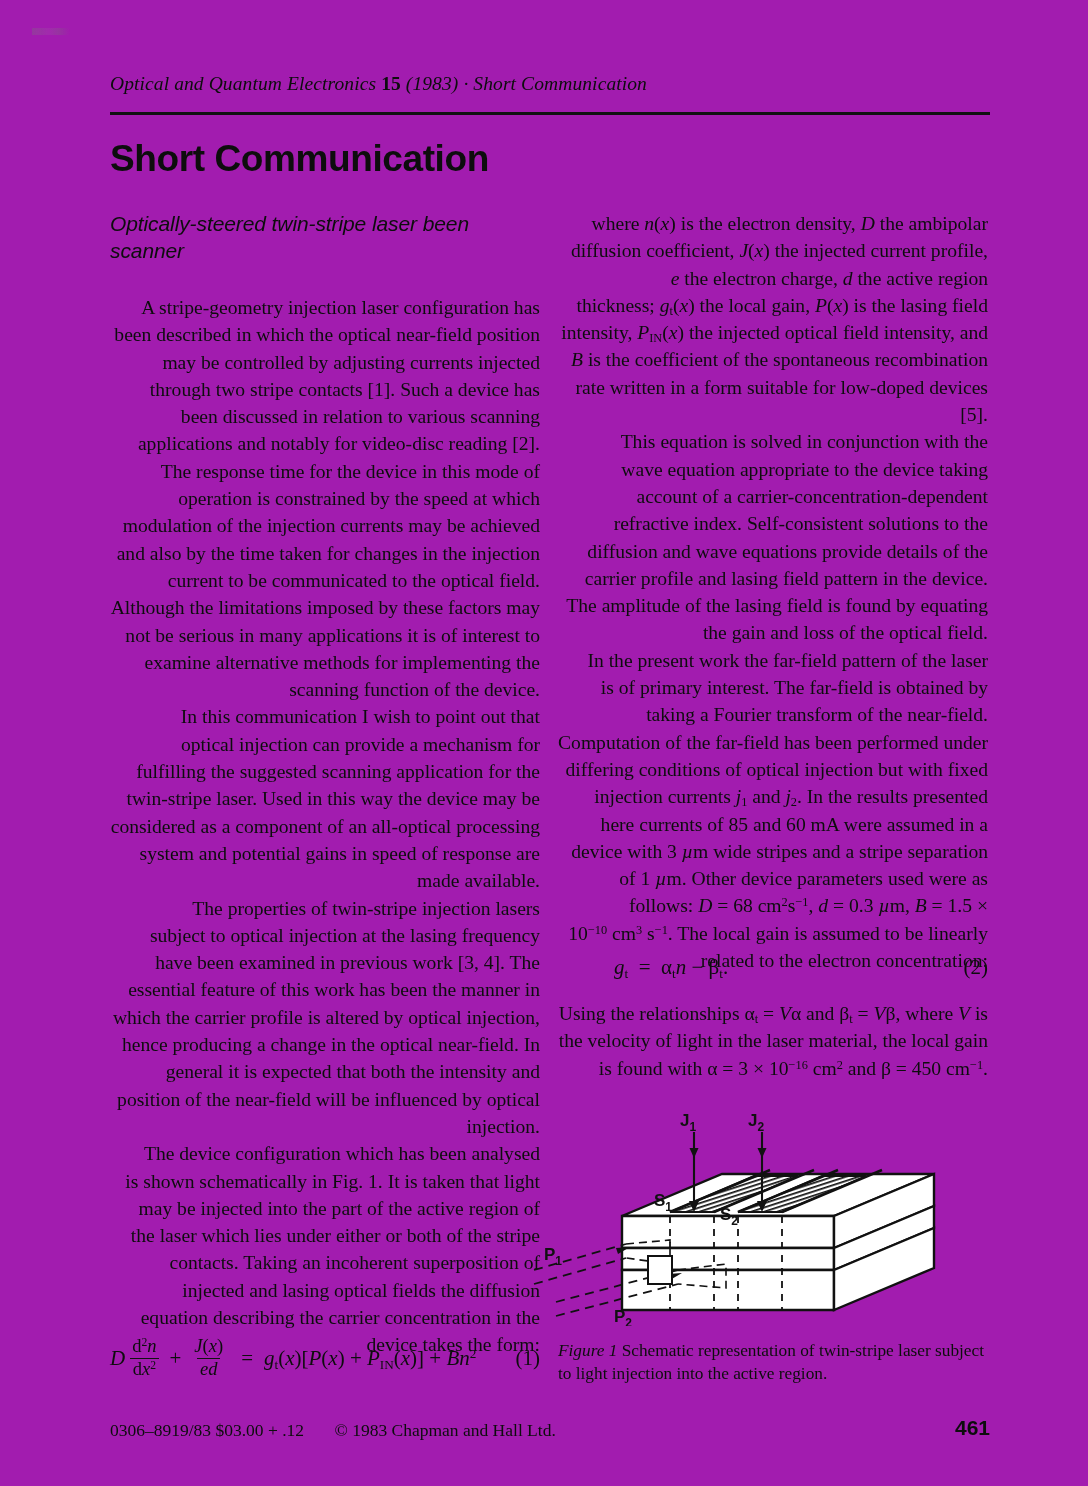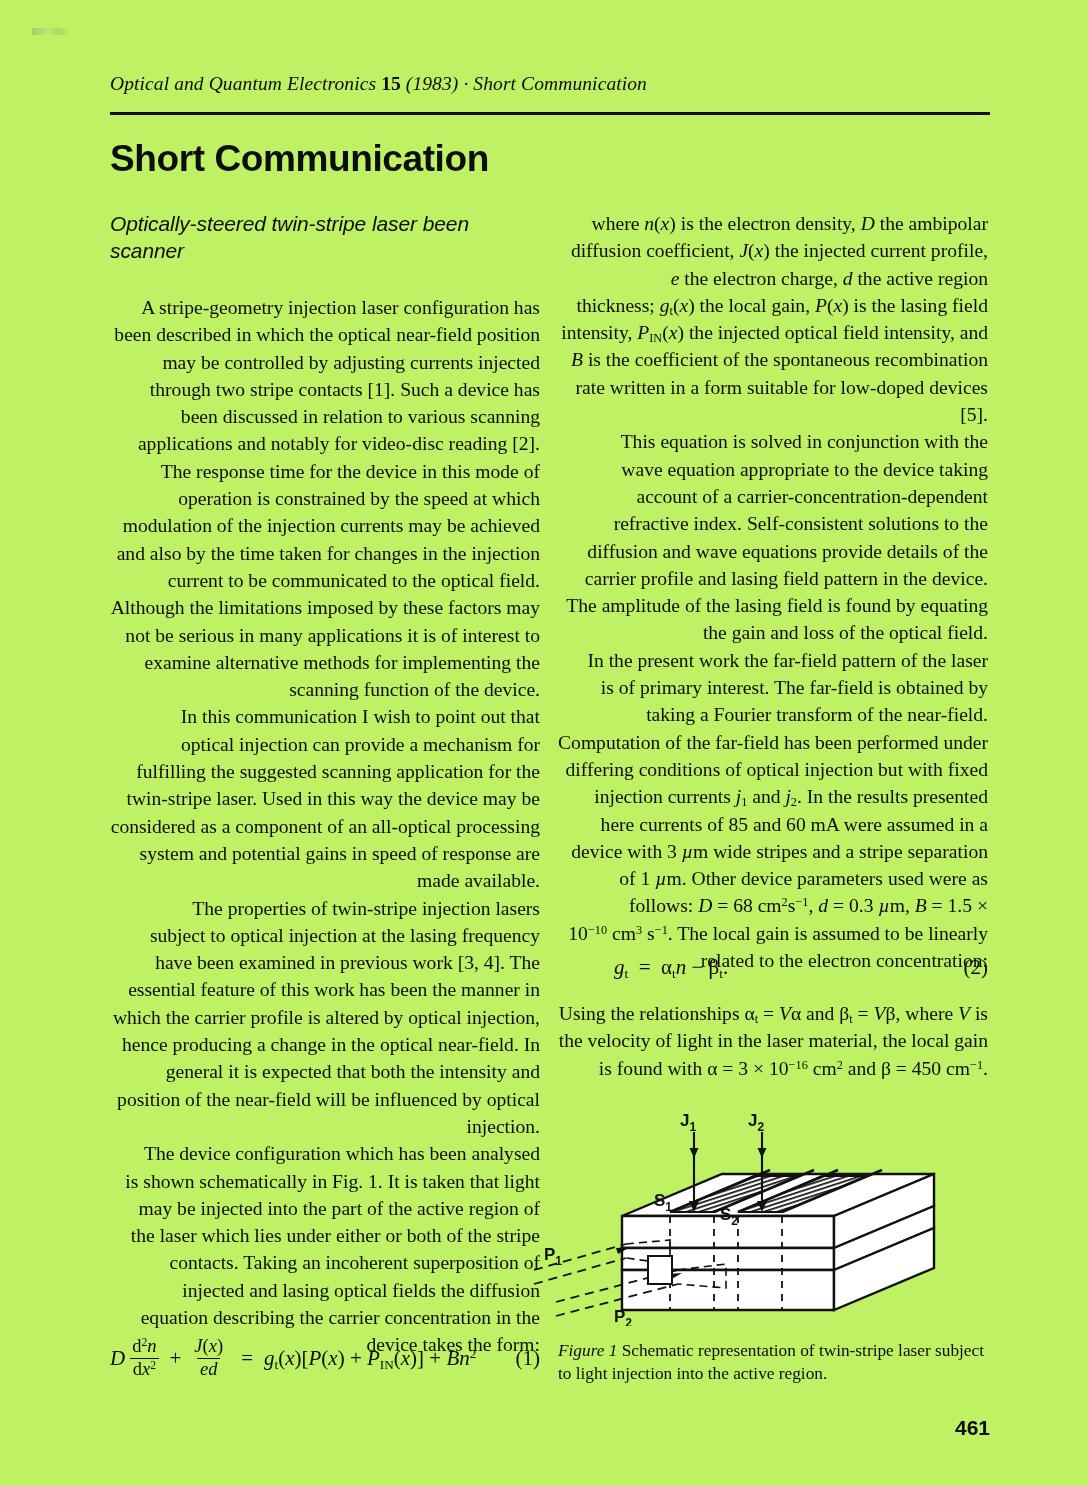--- a/index.html
+++ b/index.html
@@ -11,21 +11,21 @@
     width: 1088px;
     height: 1486px;
     position: relative;
     font-family: "Liberation Serif", "DejaVu Serif", serif;
     color: #0d0d0d;
     overflow: hidden;
   }
   .page {
     position: absolute;
     inset: 0;
-    background: #bef264;
+    background: #a21caf;
   }
 
   
   .scan-smudge {
     position: absolute;
     left: 32px;
     top: 28px;
     width: 38px;
     height: 7px;
     background: linear-gradient(90deg, rgba(120,120,120,.30), rgba(170,170,170,.10) 45%, rgba(120,120,120,.26) 70%, rgba(255,255,255,0));
@@ -317,15 +317,19 @@
         <text x="14" y="162" font-size="17">P<tspan font-size="12" dy="5">1</tspan></text>
         <text x="84" y="224" font-size="17">P<tspan font-size="12" dy="5">2</tspan></text>
       </g>
     </svg>
   </div>
 
   <div class="figcap">
     <span class="lead">Figure 1</span><span> Schematic representation of twin-stripe laser subject to light injection into the active region.</span>
   </div>
 
+  <div class="footer-left">
+    <span>0306–8919/83 $03.00 + .12</span>
+    <span class="copy">© 1983 Chapman and Hall Ltd.</span>
+  </div>
   <div class="pagenum">461</div>
 
 </div>
 
 </body></html>

